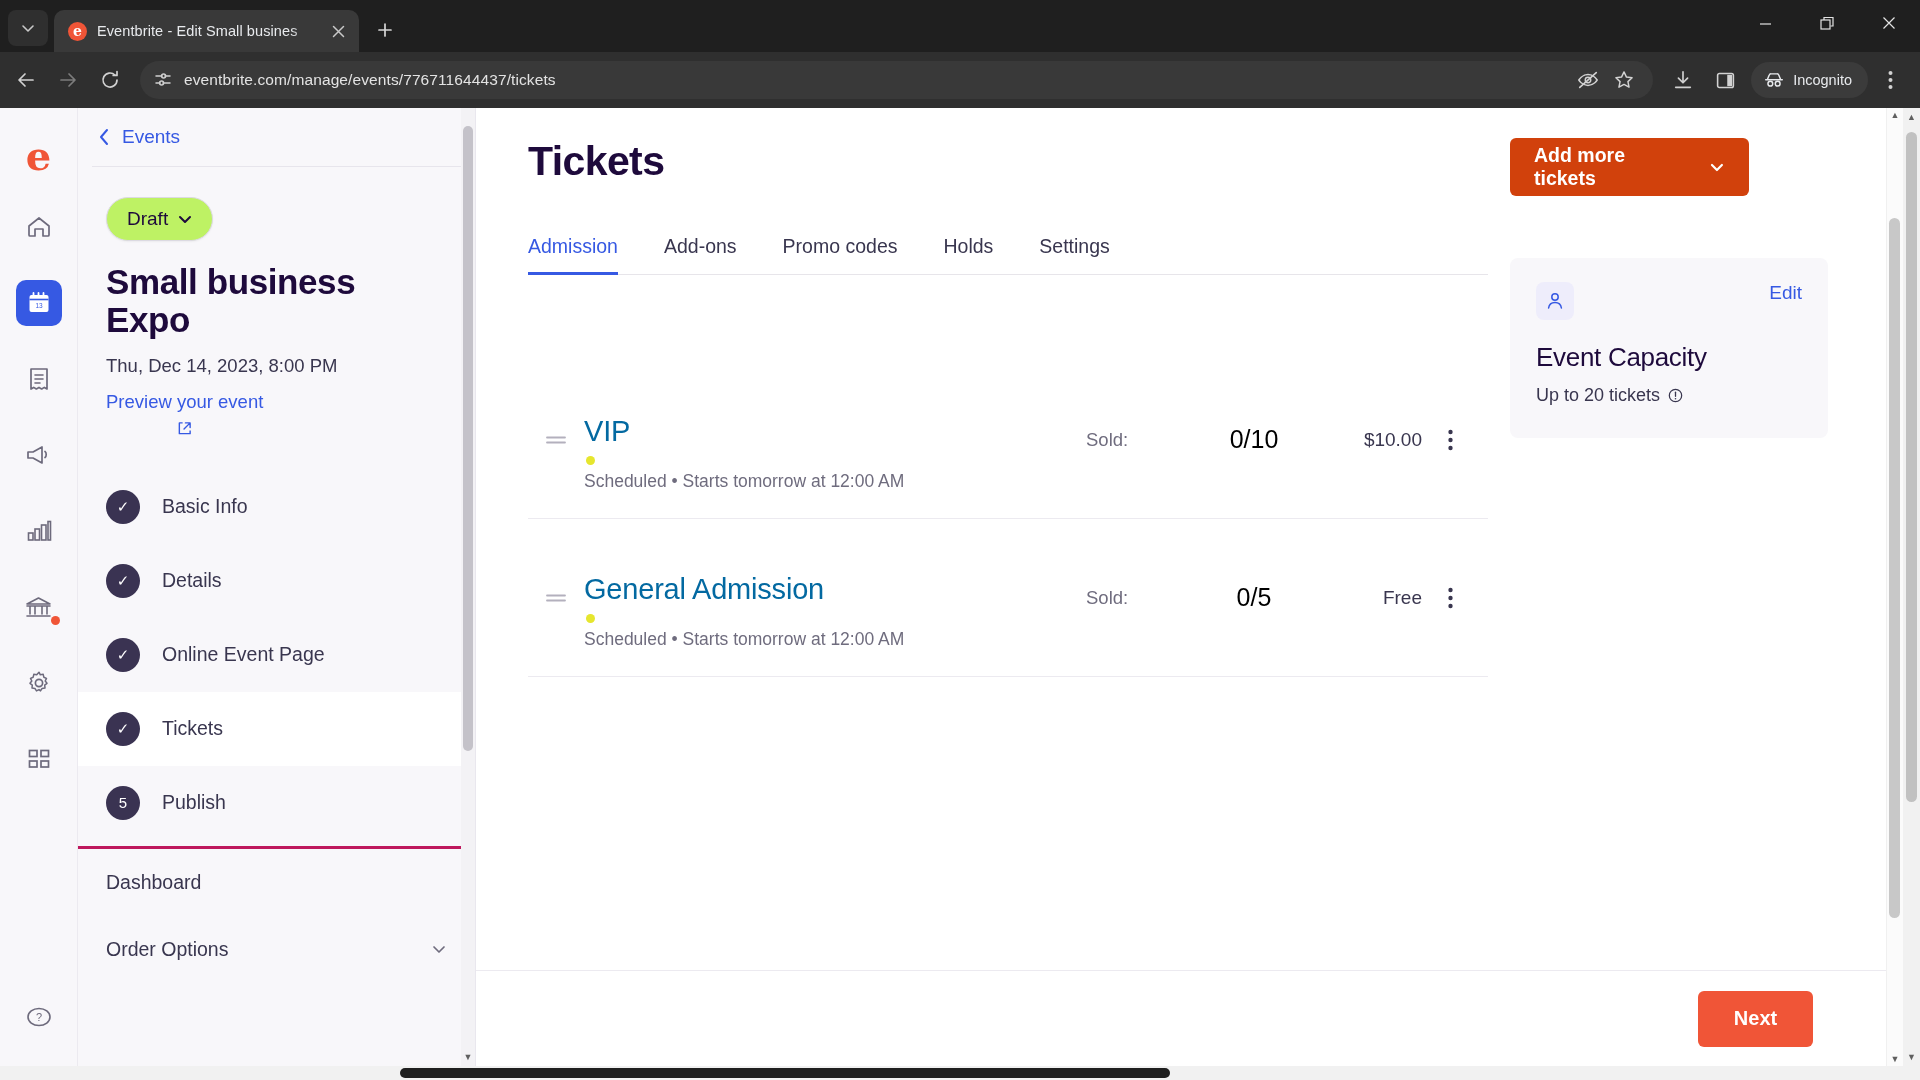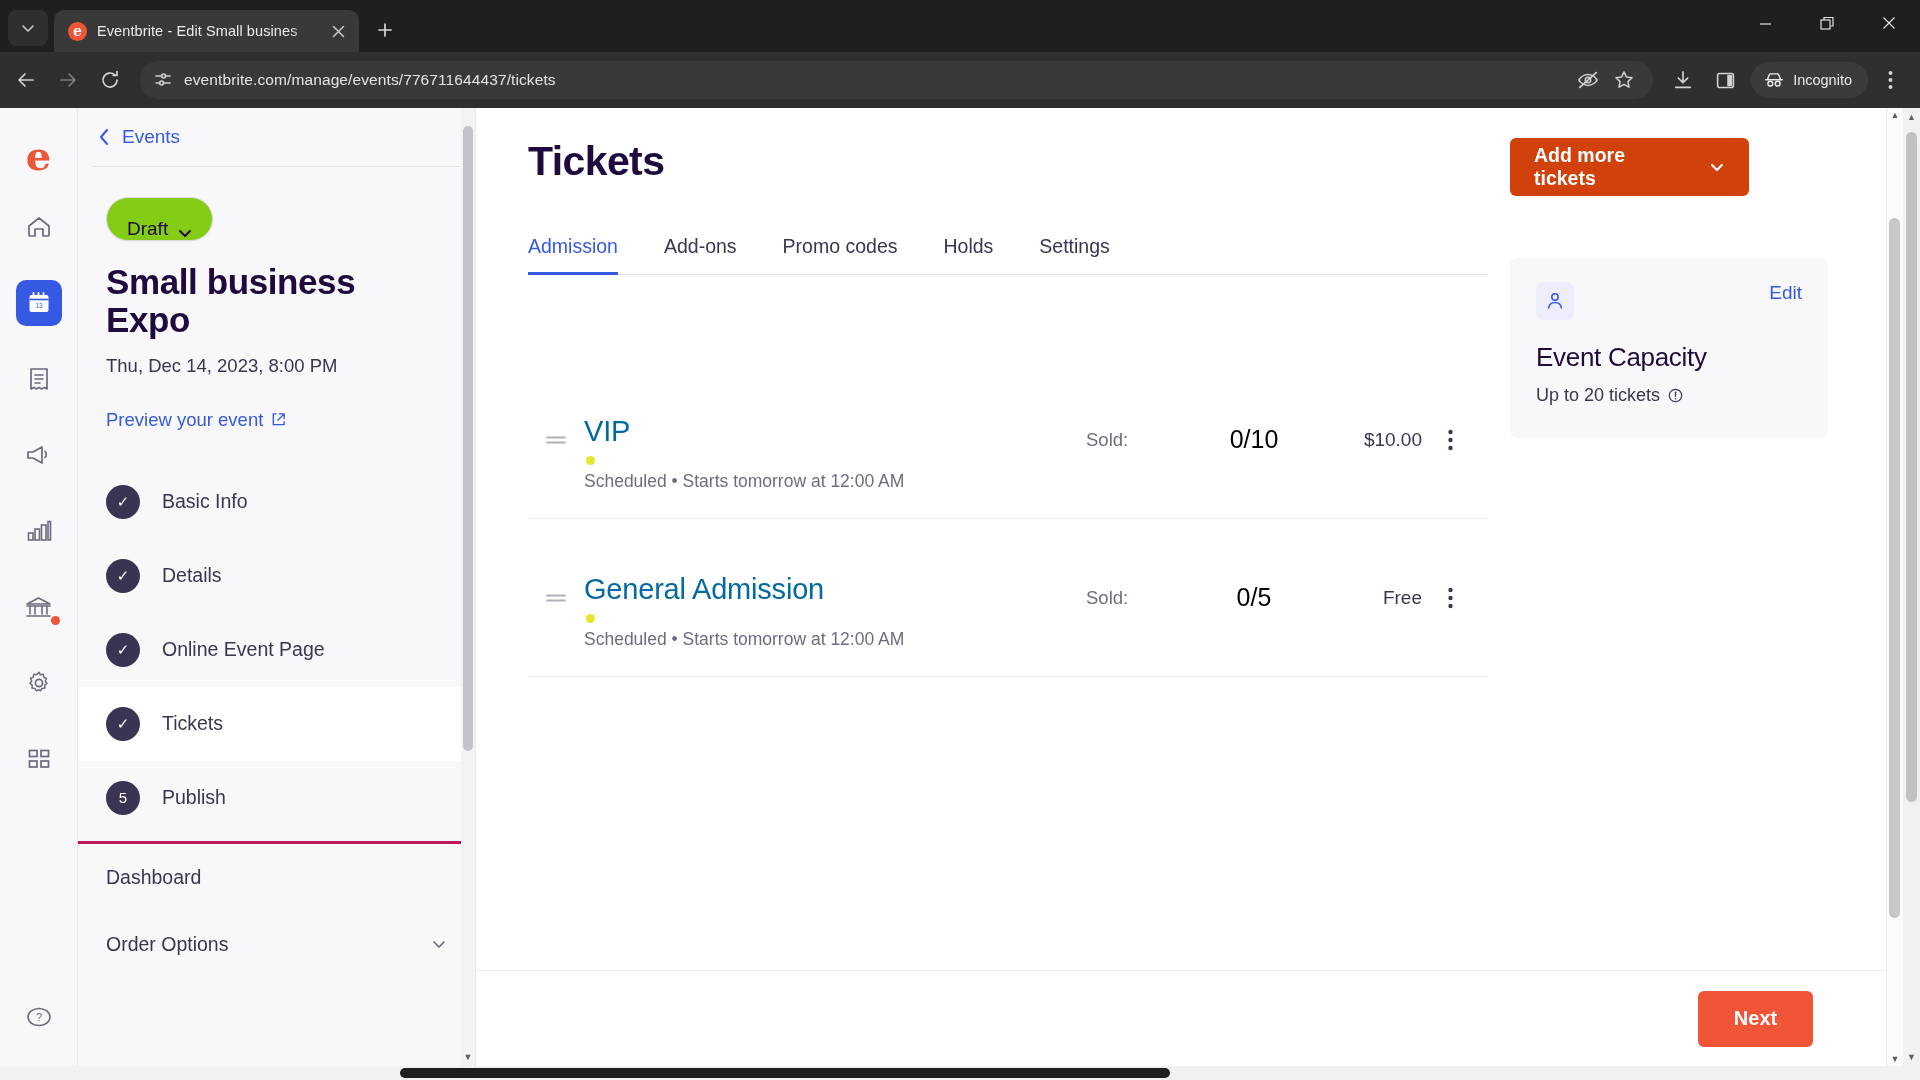--- a/index.html
+++ b/index.html
@@ -98,30 +98,30 @@
     border-right: 1px solid #e9e7ee; overflow: hidden;
   }
   .sb-top { padding: 14px 0 4px 0; }
   .sb-back {
     display:flex; align-items:center; gap: 12px; color:#3659e3; font-size: 19px;
     padding: 4px 0 18px 20px; font-weight: 400;
   }
   .sb-divider { height:1px; background:#e7e5ec; margin: 0 14px; }
   .sb-body { padding: 0 0 0 0; }
   .draft-chip {
-    margin: 26px 0 0 28px; display:inline-flex; align-items:flex-end; gap:10px;
+    margin: 26px 0 0 28px; display:inline-flex; align-items:center; gap:10px;
     height: 44px; padding: 0 20px; border-radius: 24px; border: 1px solid #dcdae2;
-    background:#84cc16; color:#1e0a3c; font-size: 19px; box-shadow: 0 1px 2px rgba(0,0,0,.05);
+    background:#bef264; color:#1e0a3c; font-size: 19px; box-shadow: 0 1px 2px rgba(0,0,0,.05);
   }
   .ev-title {
     margin: 22px 28px 4px 28px; font-size: 35px; line-height: 1.08; font-weight: 700;
     color:#1e0a3c; letter-spacing: -0.4px;
   }
-  .ev-date { margin: 16px 28px 18px 28px; color:#39364f; font-size: 18.5px; }
-  .ev-preview { margin: 14px 28px 0 28px; color:#3659e3; font-size: 18.5px; display:inline-flex; gap:8px; align-items:center;}
+  .ev-date { margin: 16px 28px 0 28px; color:#39364f; font-size: 18.5px; }
+  .ev-preview { margin: 14px 28px 0 28px; color:#3659e3; font-size: 18.5px; display:inline-flex; gap:8px; align-items:center;flex-direction:column;}
 
   .steps { margin-top: 34px; }
   .step { display:flex; align-items:center; gap: 22px; padding: 20px 0 20px 28px; }
   .step.active { background:#ffffff; }
   .step-badge {
     width: 34px; height: 34px; border-radius: 50%; background:#3a3352; color:#fff;
     display:flex; align-items:center; justify-content:center; font-size: 15px; flex:0 0 34px;
   }
   .step-label { color:#39364f; font-size: 19.5px; }
   .sb-links { border-top: 3px solid #be185d; margin-top: 6px; }

